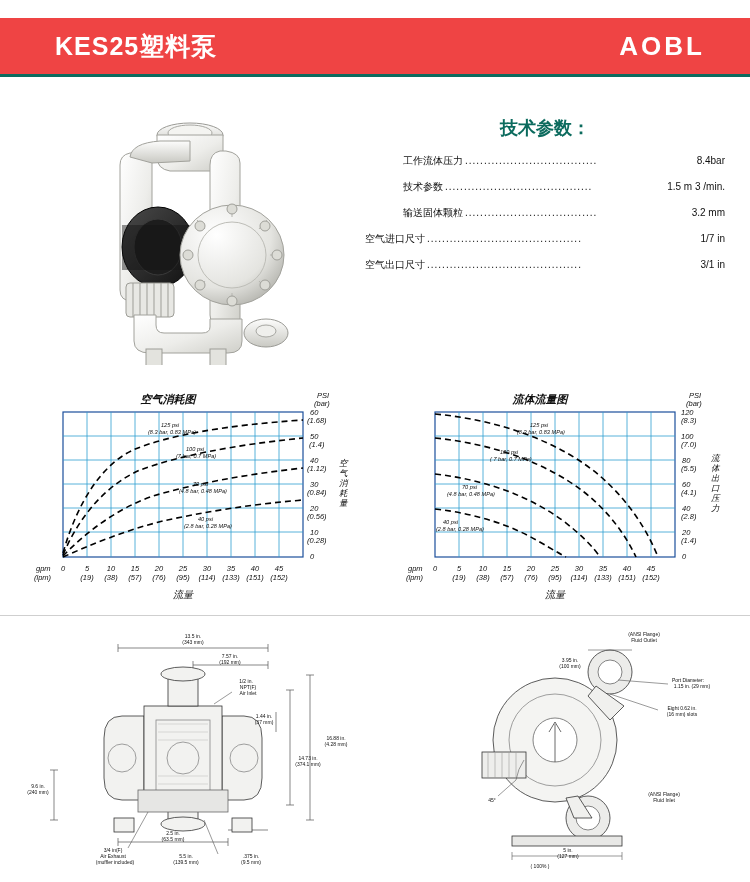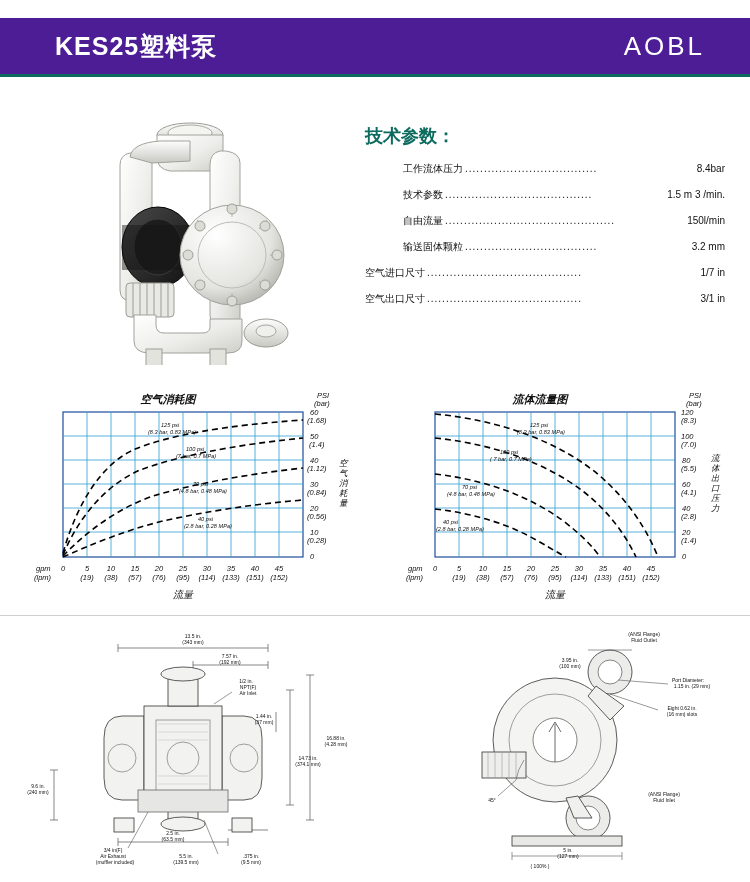--- a/index.html
+++ b/index.html
@@ -7,47 +7,47 @@
     width:750px;height:882px;
     background:#ffffff;
     font-family:"Liberation Sans", sans-serif;
     color:#111;
     position:relative;
     overflow:hidden;
   }
   
   .header{
     position:absolute;left:0;top:18px;width:750px;height:56px;
-    background:#4c1d95;
+    background:#ef4444;
     display:flex;align-items:center;justify-content:space-between;
   }
   .header .title{
     color:#ffffff;font-size:25px;font-weight:bold;letter-spacing:1px;
     margin-left:55px;
   }
   .header .brand{
-    color:#ffffff;font-size:26px;font-weight:normal;letter-spacing:3px;
+    color:#ffffff;font-size:26px;font-weight:bold;letter-spacing:3px;
     margin-right:45px;
   }
   .header-underline{
     position:absolute;left:0;top:74px;width:750px;height:3px;background:#0c6b5e;
   }
 
   
   .product{
     position:absolute;left:60px;top:105px;width:270px;height:260px;
   }
   .pump-svg{display:block;}
 
   
   .specs{
     position:absolute;left:365px;top:112px;width:360px;
   }
   .specs h2{
-    margin:12px 0 14px 0;font-size:18px;color:#0c6b5e;font-weight:bold;
+    margin:4px 0 14px 0;font-size:18px;color:#0c6b5e;font-weight:bold;text-align:center;
   }
   .spec-row{
     display:flex;align-items:baseline;
     font-size:10px;color:#111;
     margin:0 0 12px 0;
     white-space:nowrap;
   }
   .spec-row .lbl{flex:0 0 auto;}
   .spec-row .dots{
     flex:1 1 auto;overflow:hidden;white-space:nowrap;
@@ -172,25 +172,20 @@
     <span class="val">8.4bar</span>
   </div>
 
 
   <div class="spec-row indent-1">
     <span class="lbl">技术参数</span>
     <span class="dots">.......................................</span>
     <span class="val">1.5 m 3 /min.</span>
   </div>
 
-  <div class="spec-row indent-1">
-    <span class="lbl">自由流量</span>
-    <span class="dots">.............................................</span>
-    <span class="val">150l/min</span>
-  </div>
 
   <div class="spec-row indent-1">
     <span class="lbl">输送固体颗粒</span>
     <span class="dots">...................................</span>
     <span class="val">3.2 mm</span>
   </div>
 
   <div class="spec-row indent-0">
     <span class="lbl">空气进口尺寸</span>
     <span class="dots">.........................................</span>

